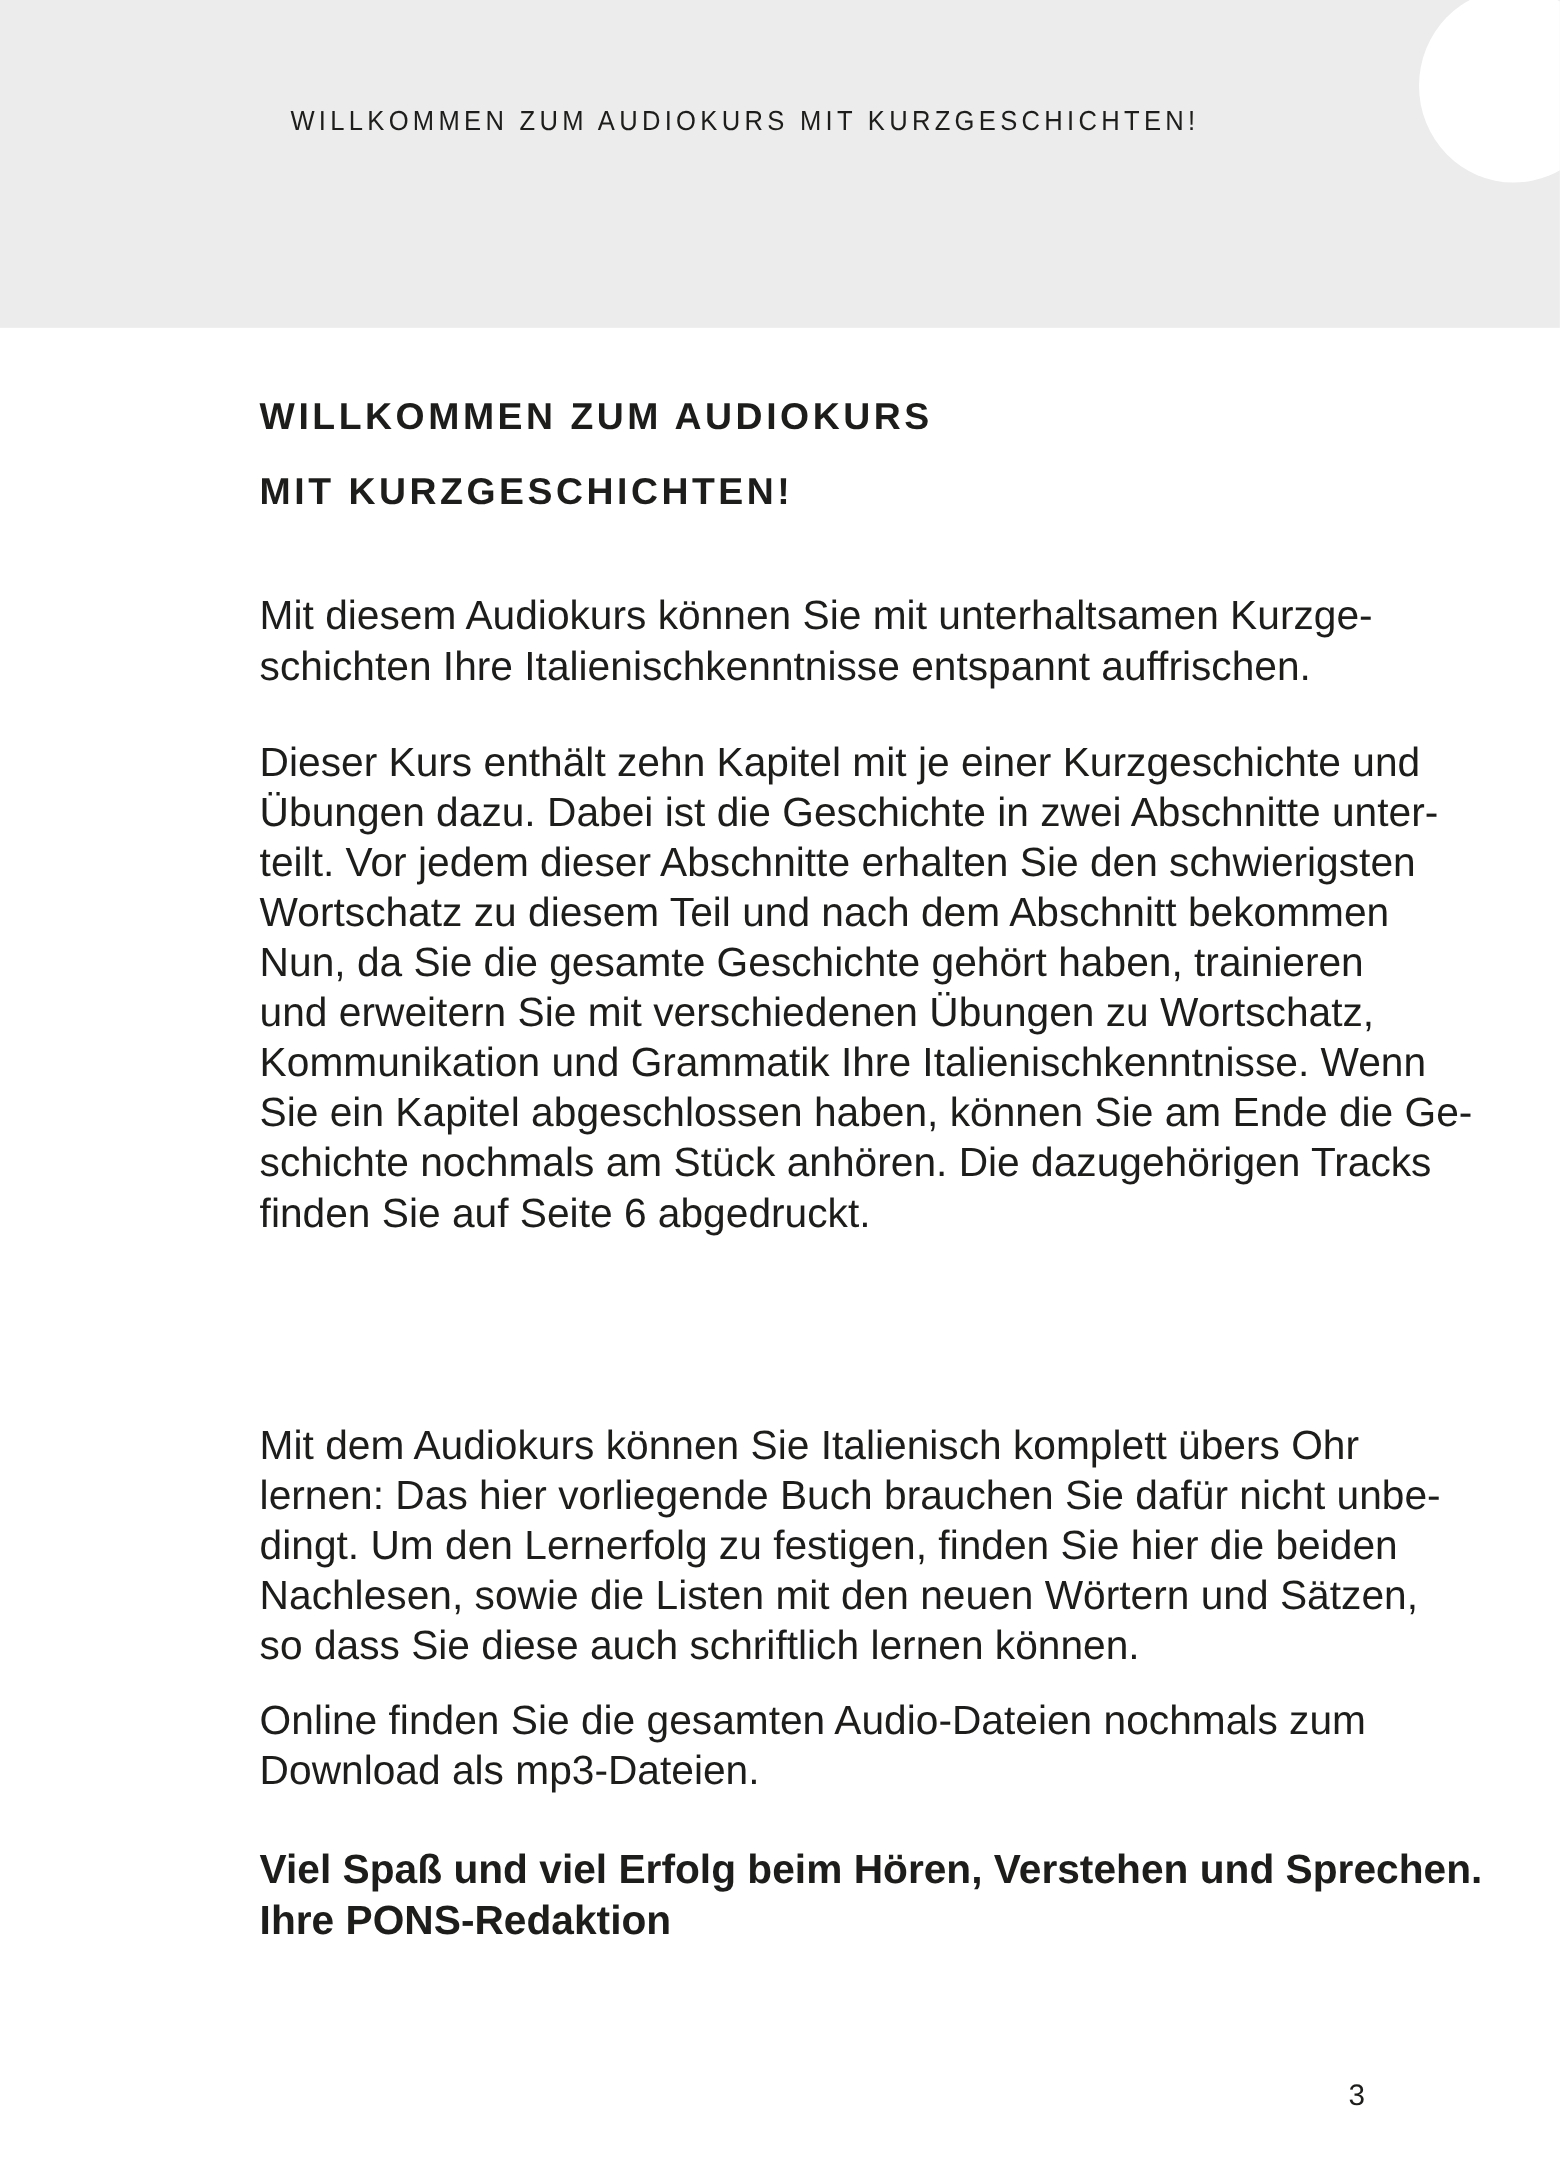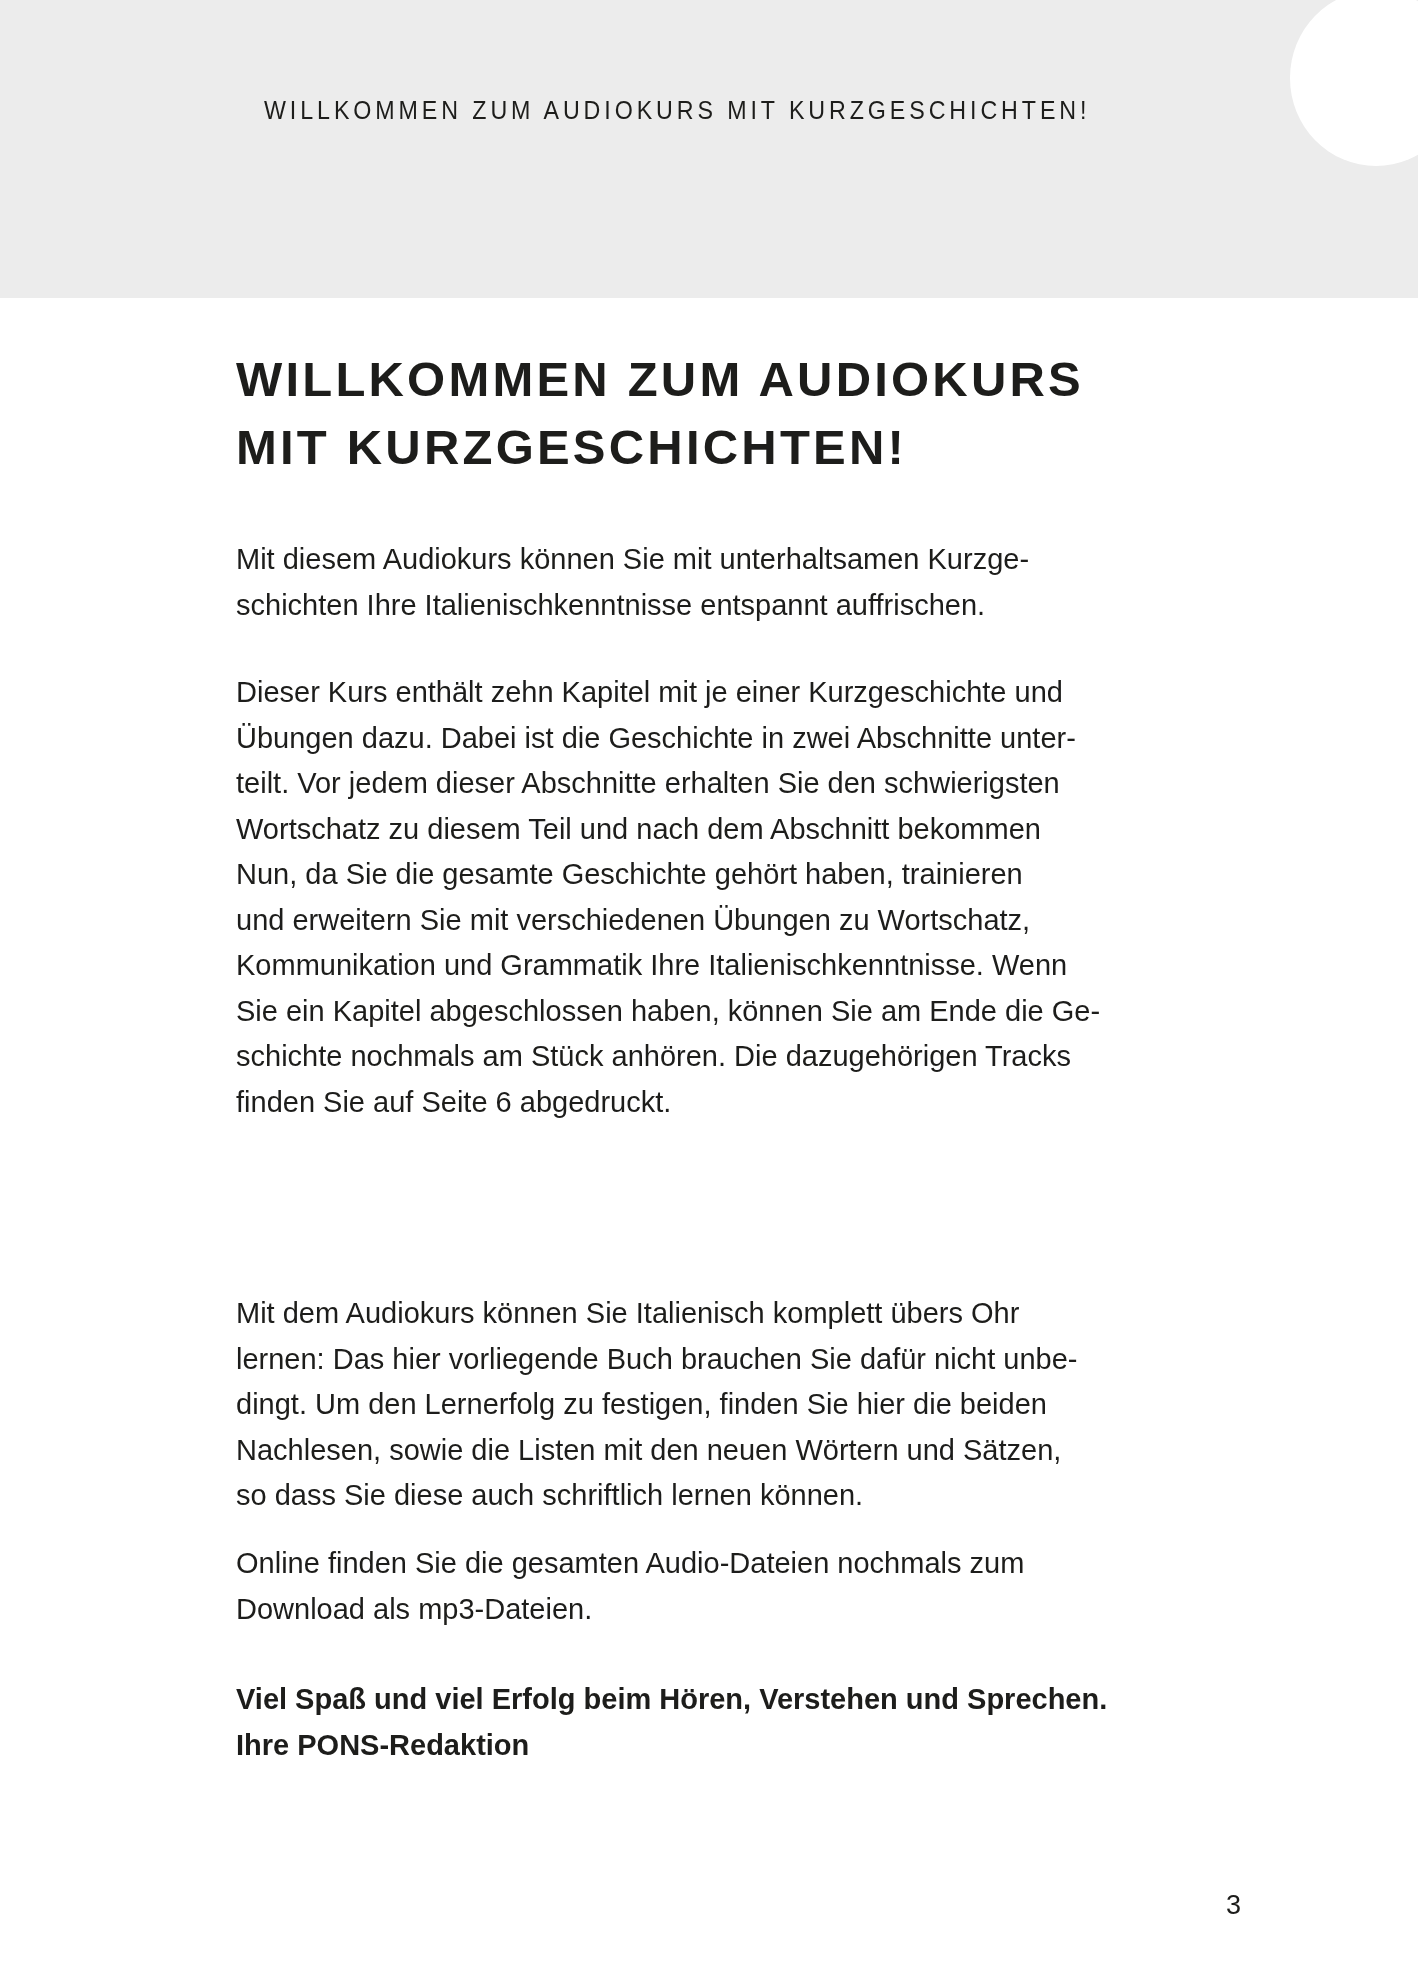--- a/index.html
+++ b/index.html
@@ -43,35 +43,35 @@
       color: #1d1d1b;
       white-space: nowrap;
       transform: scaleX(0.93);
       transform-origin: left center;
     }
     .page-title {
       position: absolute;
       left: 236px;
       top: 345px;
       margin: 0;
-      font-size: 49px;
+      font-size: 34px;
       line-height: 68px;
       font-weight: bold;
       letter-spacing: 3.2px;
       color: #1d1d1b;
     }
     .page-title span {
       display: block;
       white-space: nowrap;
     }
     .body-text {
       position: absolute;
       left: 236px;
       width: 1000px;
-      font-size: 29px;
+      font-size: 37px;
       line-height: 45.5px;
       color: #1d1d1b;
     }
     .body-text .line {
       display: block;
       white-space: nowrap;
     }
     .body-text.bold {
       font-weight: bold;
     }

